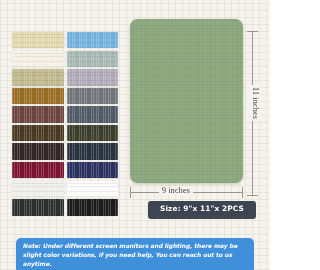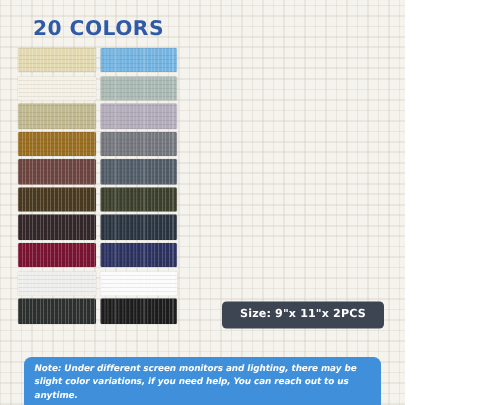--- a/index.html
+++ b/index.html
@@ -183,21 +183,20 @@
     font-weight: bold;
     line-height: 9px;
     letter-spacing: -0.05px;
   }
 </style>
 </head>
 <body>
 
 <div id="stage">
 
-  <div id="title">20 COLORS</div>
 
   <div id="swatch-grid">
       <div class="swatch" style="background-color: rgb(226, 217, 176);"></div>
       <div class="swatch" style="background-color: rgb(116, 179, 224);"></div>
       <div class="swatch" style="background-color: rgb(244, 240, 228);"></div>
       <div class="swatch" style="background-color: rgb(169, 185, 179);"></div>
       <div class="swatch" style="background-color: rgb(192, 184, 142);"></div>
       <div class="swatch" style="background-color: rgb(178, 171, 186);"></div>
       <div class="swatch" style="background-color: rgb(154, 111, 35);"></div>
       <div class="swatch" style="background-color: rgb(115, 118, 124);"></div>
@@ -208,20 +207,33 @@
       <div class="swatch" style="background-color: rgb(51, 39, 42);"></div>
       <div class="swatch" style="background-color: rgb(41, 52, 64);"></div>
       <div class="swatch" style="background-color: rgb(124, 19, 50);"></div>
       <div class="swatch" style="background-color: rgb(43, 49, 96);"></div>
       <div class="swatch" style="background-color: rgb(238, 238, 236);"></div>
       <div class="swatch" style="background-color: rgb(251, 251, 251);"></div>
       <div class="swatch" style="background-color: rgb(44, 48, 46);"></div>
       <div class="swatch" style="background-color: rgb(28, 28, 28);"></div>
     </div>
 
+  <div id="product-area">
+    <div id="sheet"></div>
+
+    <div id="dim-v-line"></div>
+    <div id="dim-v-cap-top"></div>
+    <div id="dim-v-cap-bot"></div>
+    <div id="dim-v-label">11 inches</div>
+
+    <div id="dim-h-line"></div>
+    <div id="dim-h-cap-l"></div>
+    <div id="dim-h-cap-r"></div>
+    <div id="dim-h-label">9 inches</div>
+  </div>
 
   <div id="size-box">
     <div>Size: 9"x 11"x 2PCS</div>
   </div>
 
   <div id="note-bar">Note: Under different screen monitors and lighting, there may be slight color variations, if you need help, You can reach out to us anytime.</div>
 
 </div>
 
 </body></html>

